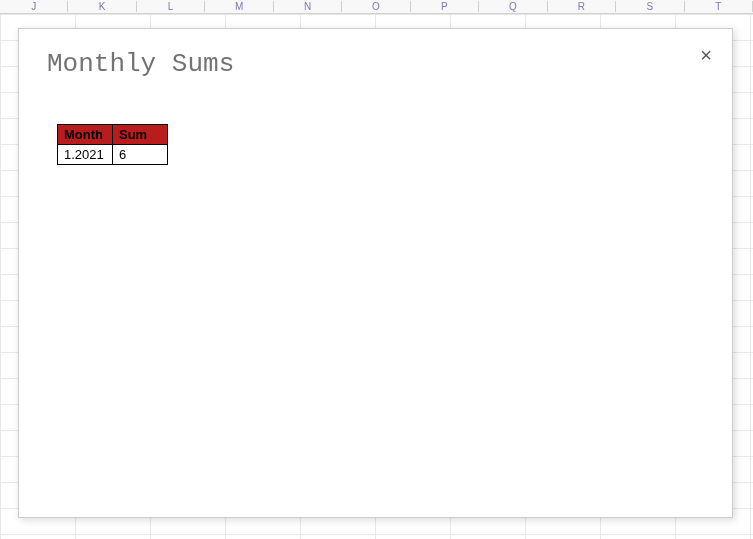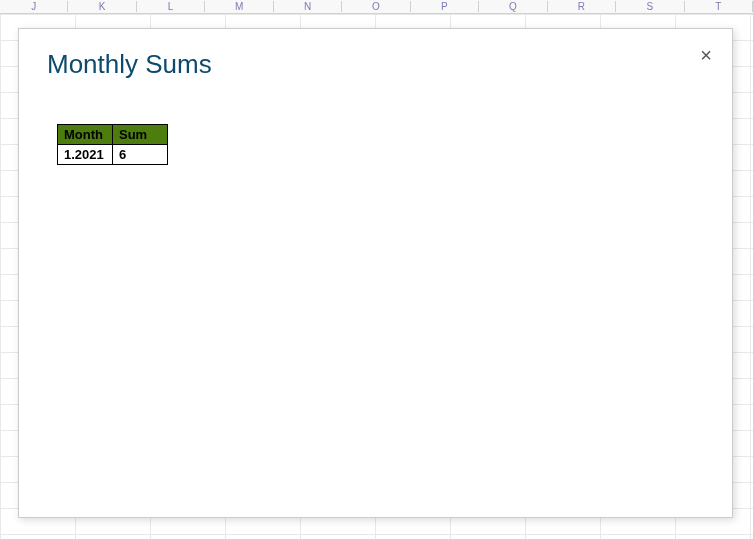--- a/index.html
+++ b/index.html
@@ -62,22 +62,22 @@
       border: 1px solid #cccccc;
       box-shadow: 2px 2px 8px rgba(0,0,0,0.15);
     }
 
     .dialog-title {
       position: absolute;
       top: 20px;
       left: 28px;
       font-size: 26px;
       font-weight: normal;
-      color: #0c4a6e;
-      font-family: Liberation Sans, sans-serif;
+      color: #737373;
+      font-family: Liberation Mono, monospace;
     }
 
     .dialog-close {
       position: absolute;
       top: 16px;
       right: 20px;
       font-size: 20px;
       color: #555555;
       cursor: pointer;
       background: none;
@@ -101,25 +101,25 @@
     .data-table th,
     .data-table td {
       border: 1px solid #000000;
       padding: 2px 6px;
       text-align: left;
       min-width: 55px;
     }
 
     .data-table th {
       font-weight: bold;
-      background-color: #4d7c0f;
+      background-color: #b91c1c;
     }
 
     .data-table td {
-      font-weight: bold;
+      font-weight: normal;
     }
   </style>
 </head>
 <body>
 
 <div class="spreadsheet-header">
   <div class="col-header">J</div>
   <div class="col-header">K</div>
   <div class="col-header">L</div>
   <div class="col-header">M</div>

